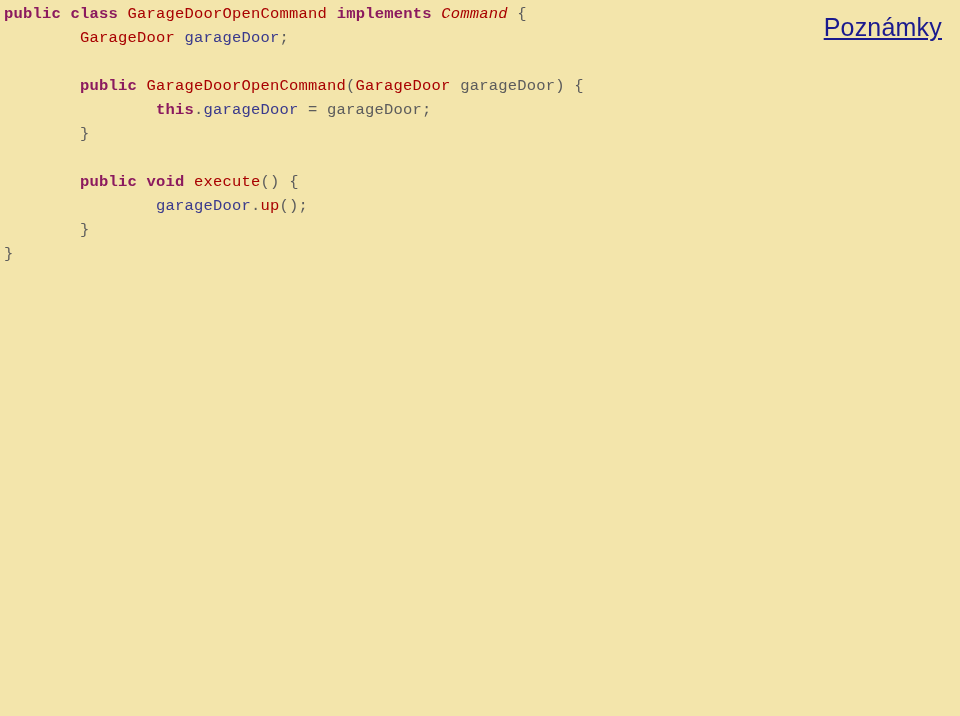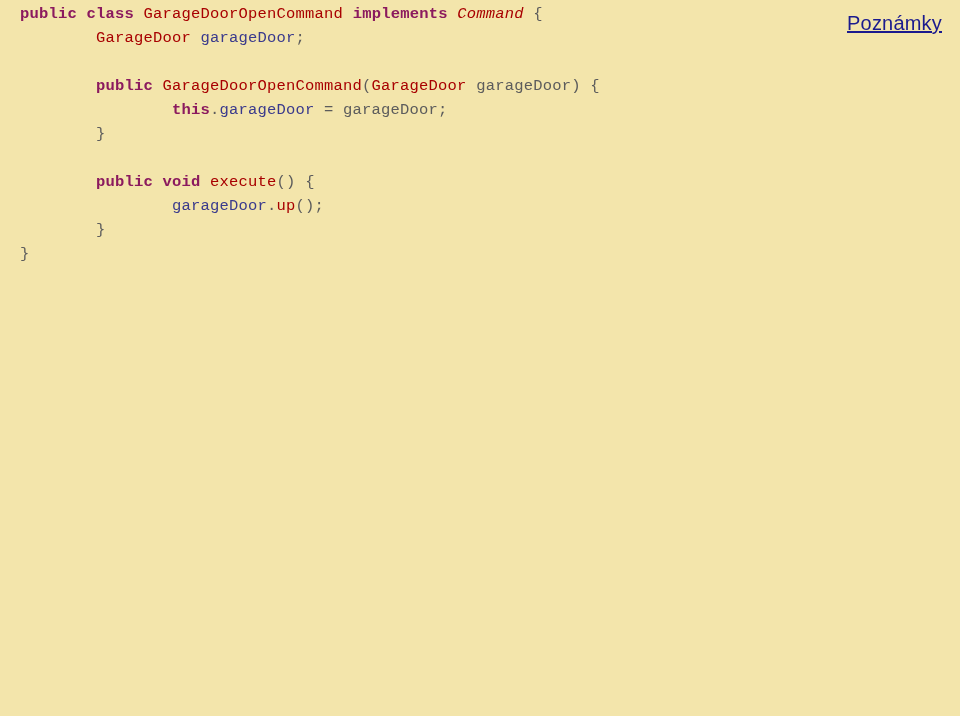--- a/index.html
+++ b/index.html
@@ -12,21 +12,21 @@
       height: 716px;
       background-color: #f3e5ab;
       font-family: "Consolas", "Monaco", "Courier New", monospace;
       font-size: 15.5px;
       line-height: 1.55;
       position: relative;
       letter-spacing: 0.2px;
     }
     .code-area {
       padding-top: 2px;
-      padding-left: 20px;
+      padding-left: 4px;
       white-space: pre;
     }
     .keyword {
       color: #8b1a5e;
       font-weight: bold;
     }
     .classname {
       color: #a80000;
     }
     .classname-italic {
@@ -37,21 +37,21 @@
       color: #3a3a8c;
     }
     .plain {
       color: #5c5c5c;
     }
     .notes-link {
       position: absolute;
       top: 8px;
       right: 18px;
       font-family: Arial, Helvetica, sans-serif;
-      font-size: 20px;
+      font-size: 25px;
       color: #1a1a8e;
       text-decoration: underline;
       cursor: pointer;
     }
   </style>
 </head>
 <body>
 
 <div class="code-area"><span class="keyword">public</span><span class="plain"> </span><span class="keyword">class</span><span class="plain"> </span><span class="classname">GarageDoorOpenCommand</span><span class="plain"> </span><span class="keyword">implements</span><span class="plain"> </span><span class="classname-italic">Command</span><span class="plain"> </span><span class="plain">{</span>
 <span class="plain">        </span><span class="classname">GarageDoor</span><span class="plain"> </span><span class="member">garageDoor</span><span class="plain">;</span>

